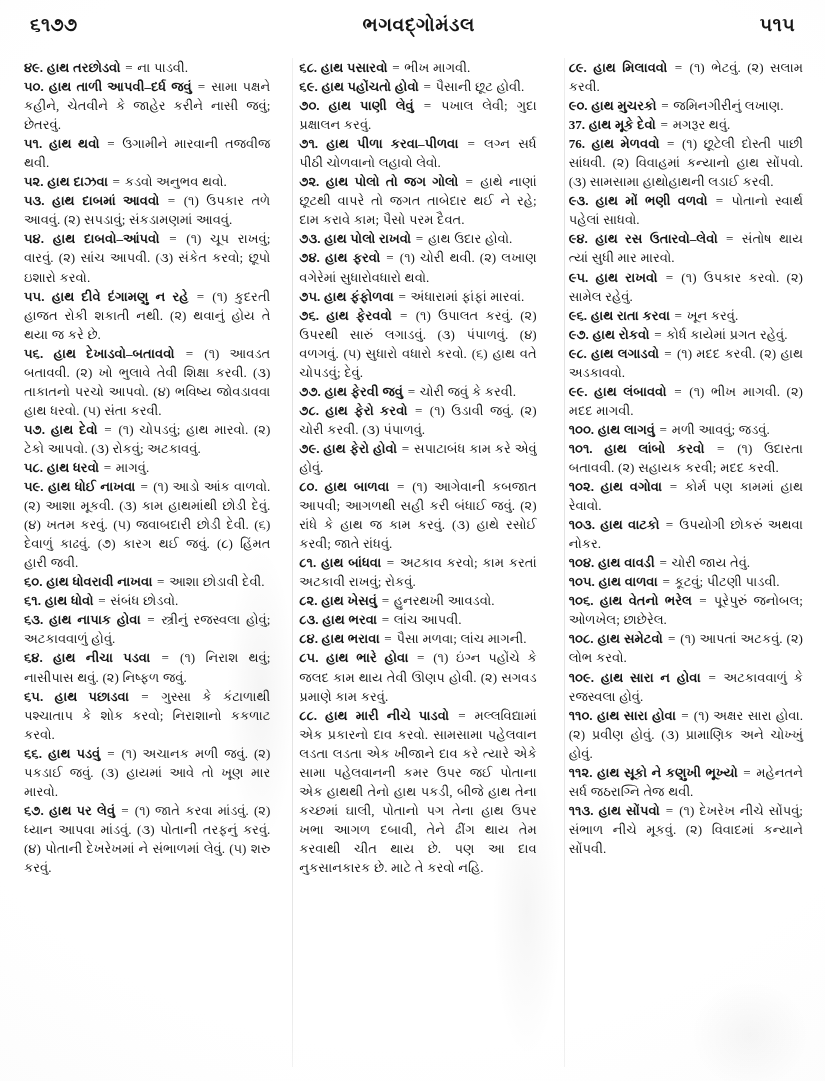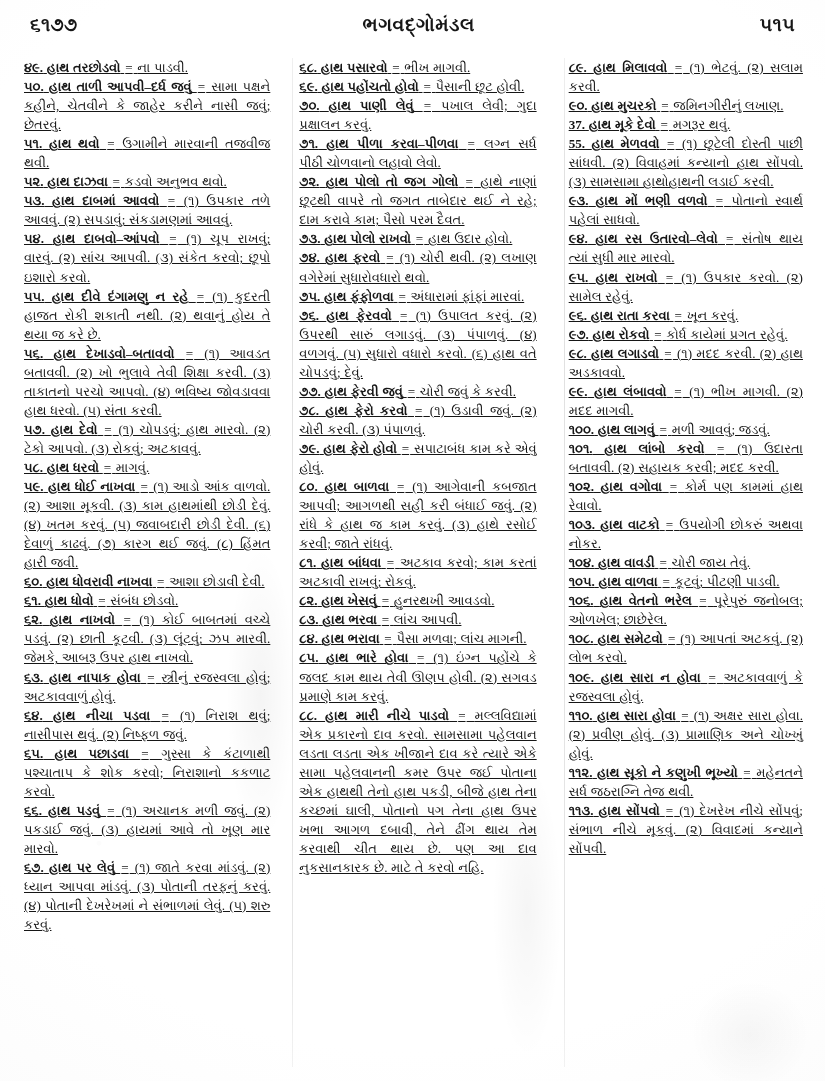--- a/index.html
+++ b/index.html
@@ -45,21 +45,20 @@
   }
   header.page-head .folio{font-size:19px;}
   header.page-head .book-title{font-size:19px;letter-spacing:.5px;}
 
   .columns{
     position:absolute;
     left:24px;right:22px;top:58px;bottom:14px;
     display:grid;
     grid-template-columns:1fr 1fr 1fr;
     column-gap:20px;
-    text-decoration:underline;
   }
   .col{
     position:relative;
     font-size:13.1px;
     line-height:1.455;
     text-align:justify;
     text-justify:inter-word;
     hyphens:none;
     word-spacing:.4px;
   }
@@ -108,21 +107,20 @@
         <p class="entry"><span class="num">૫૨.</span> <span class="head">હાથ દાઝવા</span> <span class="eq">=</span> <span class="body">કડવો અનુભવ થવો.</span></p>
         <p class="entry"><span class="num">૫૩.</span> <span class="head">હાથ દાબમાં આવવો</span> <span class="eq">=</span> <span class="body">(૧) ઉપકાર તળે આવવું. (૨) સપડાવું; સંકડામણમાં આવવું.</span></p>
         <p class="entry"><span class="num">૫૪.</span> <span class="head">હાથ દાબવો–આંપવો</span> <span class="eq">=</span> <span class="body">(૧) ચૂપ રાખવું; વારવું. (૨) સાંચ આપવી. (૩) સંકેત કરવો; છૂપો ઇશારો કરવો.</span></p>
         <p class="entry"><span class="num">૫૫.</span> <span class="head">હાથ દીવે દંગામણુ ન રહે</span> <span class="eq">=</span> <span class="body">(૧) કુદરતી હાજત રોકી શકાતી નથી. (૨) થવાનું હોય તે થયા જ કરે છે.</span></p>
         <p class="entry"><span class="num">૫૬.</span> <span class="head">હાથ દેખાડવો–બતાવવો</span> <span class="eq">=</span> <span class="body">(૧) આવડત બતાવવી. (૨) ખો ભુલાવે તેવી શિક્ષા કરવી. (૩) તાકાતનો પરચો આપવો. (૪) ભવિષ્ય જોવડાવવા હાથ ધરવો. (૫) સંતા કરવી.</span></p>
         <p class="entry"><span class="num">૫૭.</span> <span class="head">હાથ દેવો</span> <span class="eq">=</span> <span class="body">(૧) ચોપડવું; હાથ મારવો. (૨) ટેકો આપવો. (૩) રોકવું; અટકાવવું.</span></p>
         <p class="entry"><span class="num">૫૮.</span> <span class="head">હાથ ધરવો</span> <span class="eq">=</span> <span class="body">માગવું.</span></p>
         <p class="entry"><span class="num">૫૯.</span> <span class="head">હાથ ધોઈ નાખવા</span> <span class="eq">=</span> <span class="body">(૧) આડો આંક વાળવો. (૨) આશા મૂકવી. (૩) કામ હાથમાંથી છોડી દેવું. (૪) ખતમ કરવું. (૫) જવાબદારી છોડી દેવી. (૬) દેવાળું કાઢવું. (૭) કારગ થઈ જવું. (૮) હિંમત હારી જવી.</span></p>
         <p class="entry"><span class="num">૬૦.</span> <span class="head">હાથ ધોવરાવી નાખવા</span> <span class="eq">=</span> <span class="body">આશા છોડાવી દેવી.</span></p>
         <p class="entry"><span class="num">૬૧.</span> <span class="head">હાથ ધોવો</span> <span class="eq">=</span> <span class="body">સંબંધ છોડવો.</span></p>
-        <p class="entry"><span class="num">૬૨.</span> <span class="head">હાથ નાખવો</span> <span class="eq">=</span> <span class="body">(૧) કોઈ બાબતમાં વચ્ચે પડવું. (૨) છાતી કૂટવી. (૩) લૂંટવું; ઝપ મારવી. જેમકે, આબરૂ ઉપર હાથ નાખવો.</span></p>
         <p class="entry"><span class="num">૬૩.</span> <span class="head">હાથ નાપાક હોવા</span> <span class="eq">=</span> <span class="body">સ્ત્રીનું રજસ્વલા હોવું; અટકાવવાળું હોવું.</span></p>
         <p class="entry"><span class="num">૬૪.</span> <span class="head">હાથ નીચા પડવા</span> <span class="eq">=</span> <span class="body">(૧) નિરાશ થવું; નાસીપાસ થવું. (૨) નિષ્ફળ જવું.</span></p>
         <p class="entry"><span class="num">૬૫.</span> <span class="head">હાથ પછાડવા</span> <span class="eq">=</span> <span class="body">ગુસ્સા કે કંટાળાથી પશ્ચાતાપ કે શોક કરવો; નિરાશાનો કકળાટ કરવો.</span></p>
         <p class="entry"><span class="num">૬૬.</span> <span class="head">હાથ પડવું</span> <span class="eq">=</span> <span class="body">(૧) અચાનક મળી જવું. (૨) પકડાઈ જવું. (૩) હાયમાં આવે તો ખૂણ માર મારવો.</span></p>
         <p class="entry"><span class="num">૬૭.</span> <span class="head">હાથ પર લેવું</span> <span class="eq">=</span> <span class="body">(૧) જાતે કરવા માંડવું. (૨) ધ્યાન આપવા માંડવું. (૩) પોતાની તરફનું કરવું. (૪) પોતાની દેખરેખમાં ને સંભાળમાં લેવું. (૫) શરુ કરવું.</span></p>
       </div>
     <div class="col c2">
         <p class="entry"><span class="num">૬૮.</span> <span class="head">હાથ પસારવો</span> <span class="eq">=</span> <span class="body">ભીખ માગવી.</span></p>
         <p class="entry"><span class="num">૬૯.</span> <span class="head">હાથ પહોંચતો હોવો</span> <span class="eq">=</span> <span class="body">પૈસાની છૂટ હોવી.</span></p>
         <p class="entry"><span class="num">૭૦.</span> <span class="head">હાથ પાણી લેવું</span> <span class="eq">=</span> <span class="body">પખાલ લેવી; ગુદા પ્રક્ષાલન કરવું.</span></p>
@@ -140,21 +138,21 @@
         <p class="entry"><span class="num">૮૨.</span> <span class="head">હાથ ખેસવું</span> <span class="eq">=</span> <span class="body">હુનરથખી આવડવો.</span></p>
         <p class="entry"><span class="num">૮૩.</span> <span class="head">હાથ ભરવા</span> <span class="eq">=</span> <span class="body">લાંચ આપવી.</span></p>
         <p class="entry"><span class="num">૮૪.</span> <span class="head">હાથ ભરાવા</span> <span class="eq">=</span> <span class="body">પૈસા મળવા; લાંચ માગની.</span></p>
         <p class="entry"><span class="num">૮૫.</span> <span class="head">હાથ ભારે હોવા</span> <span class="eq">=</span> <span class="body">(૧) ઇંગ્ન પહોંચે કે જલદ કામ થાય તેવી ઊણપ હોવી. (૨) સગવડ પ્રમાણે કામ કરવું.</span></p>
         <p class="entry"><span class="num">૮૮.</span> <span class="head">હાથ મારી નીચે પાડવો</span> <span class="eq">=</span> <span class="body">મલ્લવિદ્યામાં એક પ્રકારનો દાવ કરવો. સામસામા પહેલવાન લડતા લડતા એક ખીજાને દાવ કરે ત્યારે એકે સામા પહેલવાનની કમર ઉપર જઈ પોતાના એક હાથથી તેનો હાથ પકડી, બીજે હાથ તેના કચ્છમાં ઘાલી, પોતાનો પગ તેના હાથ ઉપર ખભા આગળ દબાવી, તેને ઢીંગ થાય તેમ કરવાથી ચીત થાય છે. પણ આ દાવ નુકસાનકારક છે. માટે તે કરવો નહિ.</span></p>
       </div>
     <div class="col c3">
         <p class="entry"><span class="num">૮૯.</span> <span class="head">હાથ મિલાવવો</span> <span class="eq">=</span> <span class="body">(૧) ભેટવું. (૨) સલામ કરવી.</span></p>
         <p class="entry"><span class="num">૯૦.</span> <span class="head">હાથ મુચરકો</span> <span class="eq">=</span> <span class="body">જમિનગીરીનું લખાણ.</span></p>
         <p class="entry"><span class="num">37.</span> <span class="head">હાથ મૂકે દેવો</span> <span class="eq">=</span> <span class="body">મગરૂર થવું.</span></p>
-        <p class="entry"><span class="num">55.</span> <span class="head">હાથ મેળવવો</span> <span class="eq">=</span> <span class="body">(૧) છૂટેલી દોસ્તી પાછી સાંધવી. (૨) વિવાહમાં કન્યાનો હાથ સોંપવો. (૩) સામસામા હાથોહાથની લડાઈ કરવી.</span></p>
+        <p class="entry"><span class="num">76.</span> <span class="head">હાથ મેળવવો</span> <span class="eq">=</span> <span class="body">(૧) છૂટેલી દોસ્તી પાછી સાંધવી. (૨) વિવાહમાં કન્યાનો હાથ સોંપવો. (૩) સામસામા હાથોહાથની લડાઈ કરવી.</span></p>
         <p class="entry"><span class="num">૯૩.</span> <span class="head">હાથ મોં ભણી વળવો</span> <span class="eq">=</span> <span class="body">પોતાનો સ્વાર્થ પહેલાં સાધવો.</span></p>
         <p class="entry"><span class="num">૯૪.</span> <span class="head">હાથ રસ ઉતારવો–લેવો</span> <span class="eq">=</span> <span class="body">સંતોષ થાય ત્યાં સુધી માર મારવો.</span></p>
         <p class="entry"><span class="num">૯૫.</span> <span class="head">હાથ રાખવો</span> <span class="eq">=</span> <span class="body">(૧) ઉપકાર કરવો. (૨) સામેલ રહેવું.</span></p>
         <p class="entry"><span class="num">૯૬.</span> <span class="head">હાથ રાતા કરવા</span> <span class="eq">=</span> <span class="body">ખૂન કરવું.</span></p>
         <p class="entry"><span class="num">૯૭.</span> <span class="head">હાથ રોકવો</span> <span class="eq">=</span> <span class="body">કોર્ધ કાયેમાં પ્રગત રહેવું.</span></p>
         <p class="entry"><span class="num">૯૮.</span> <span class="head">હાથ લગાડવો</span> <span class="eq">=</span> <span class="body">(૧) મદદ કરવી. (૨) હાથ અડકાવવો.</span></p>
         <p class="entry"><span class="num">૯૯.</span> <span class="head">હાથ લંબાવવો</span> <span class="eq">=</span> <span class="body">(૧) ભીખ માગવી. (૨) મદદ માગવી.</span></p>
         <p class="entry"><span class="num">૧૦૦.</span> <span class="head">હાથ લાગવું</span> <span class="eq">=</span> <span class="body">મળી આવવું; જડવું.</span></p>
         <p class="entry"><span class="num">૧૦૧.</span> <span class="head">હાથ લાંબો કરવો</span> <span class="eq">=</span> <span class="body">(૧) ઉદારતા બતાવવી. (૨) સહાયક કરવી; મદદ કરવી.</span></p>
         <p class="entry"><span class="num">૧૦૨.</span> <span class="head">હાથ વગોવા</span> <span class="eq">=</span> <span class="body">કોર્મ પણ કામમાં હાથ રેવાવો.</span></p>

